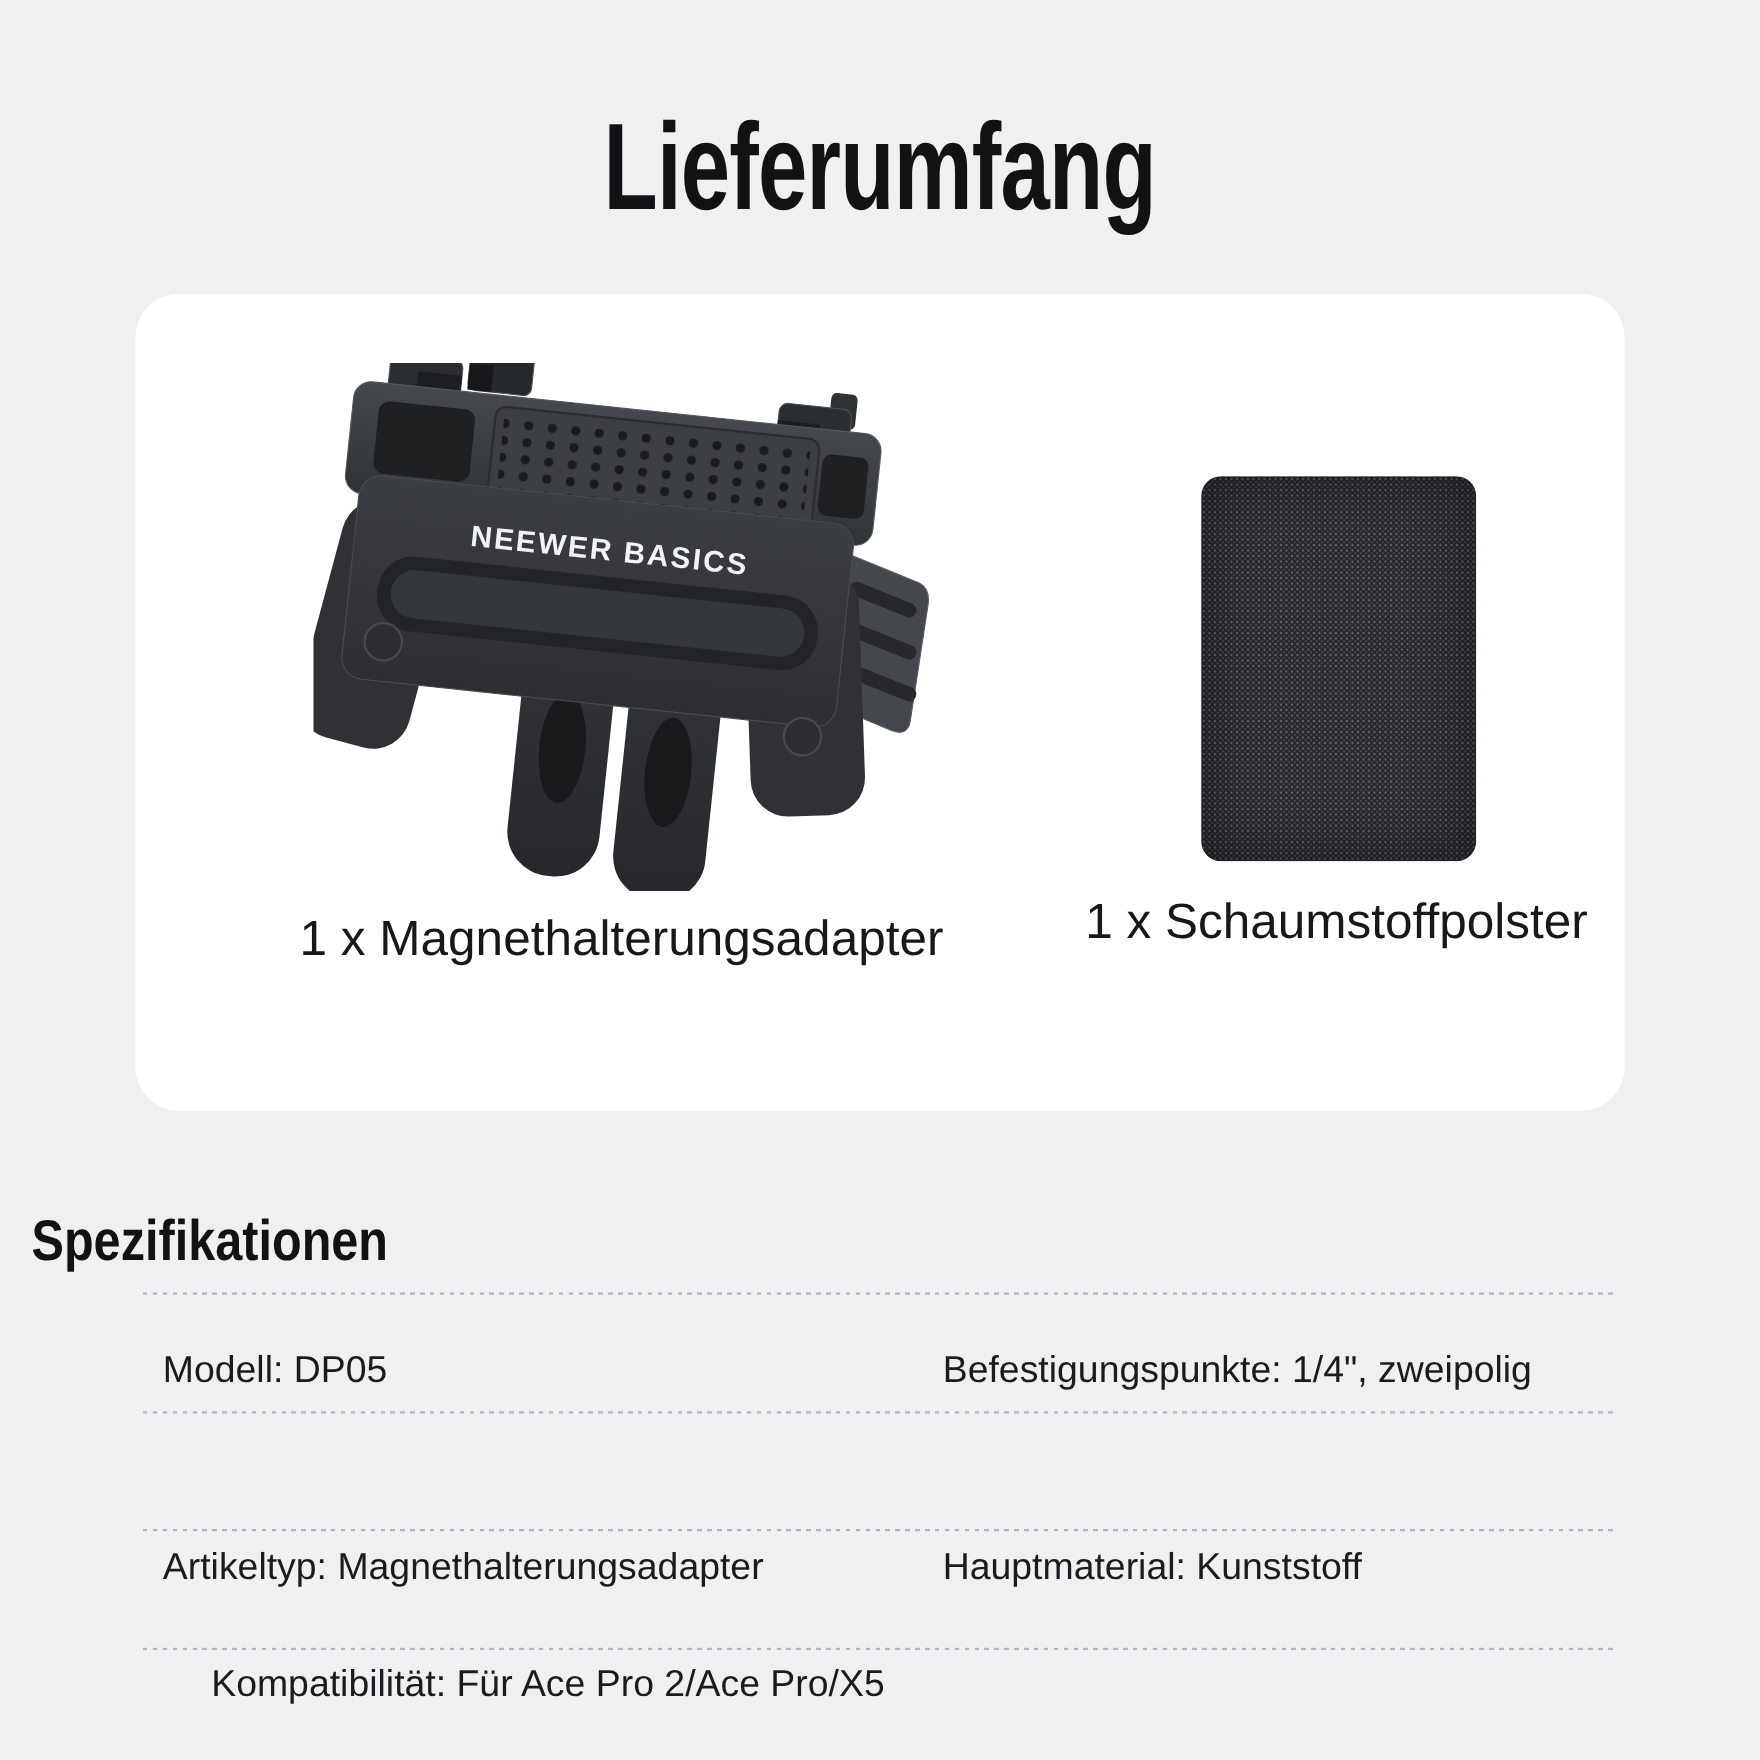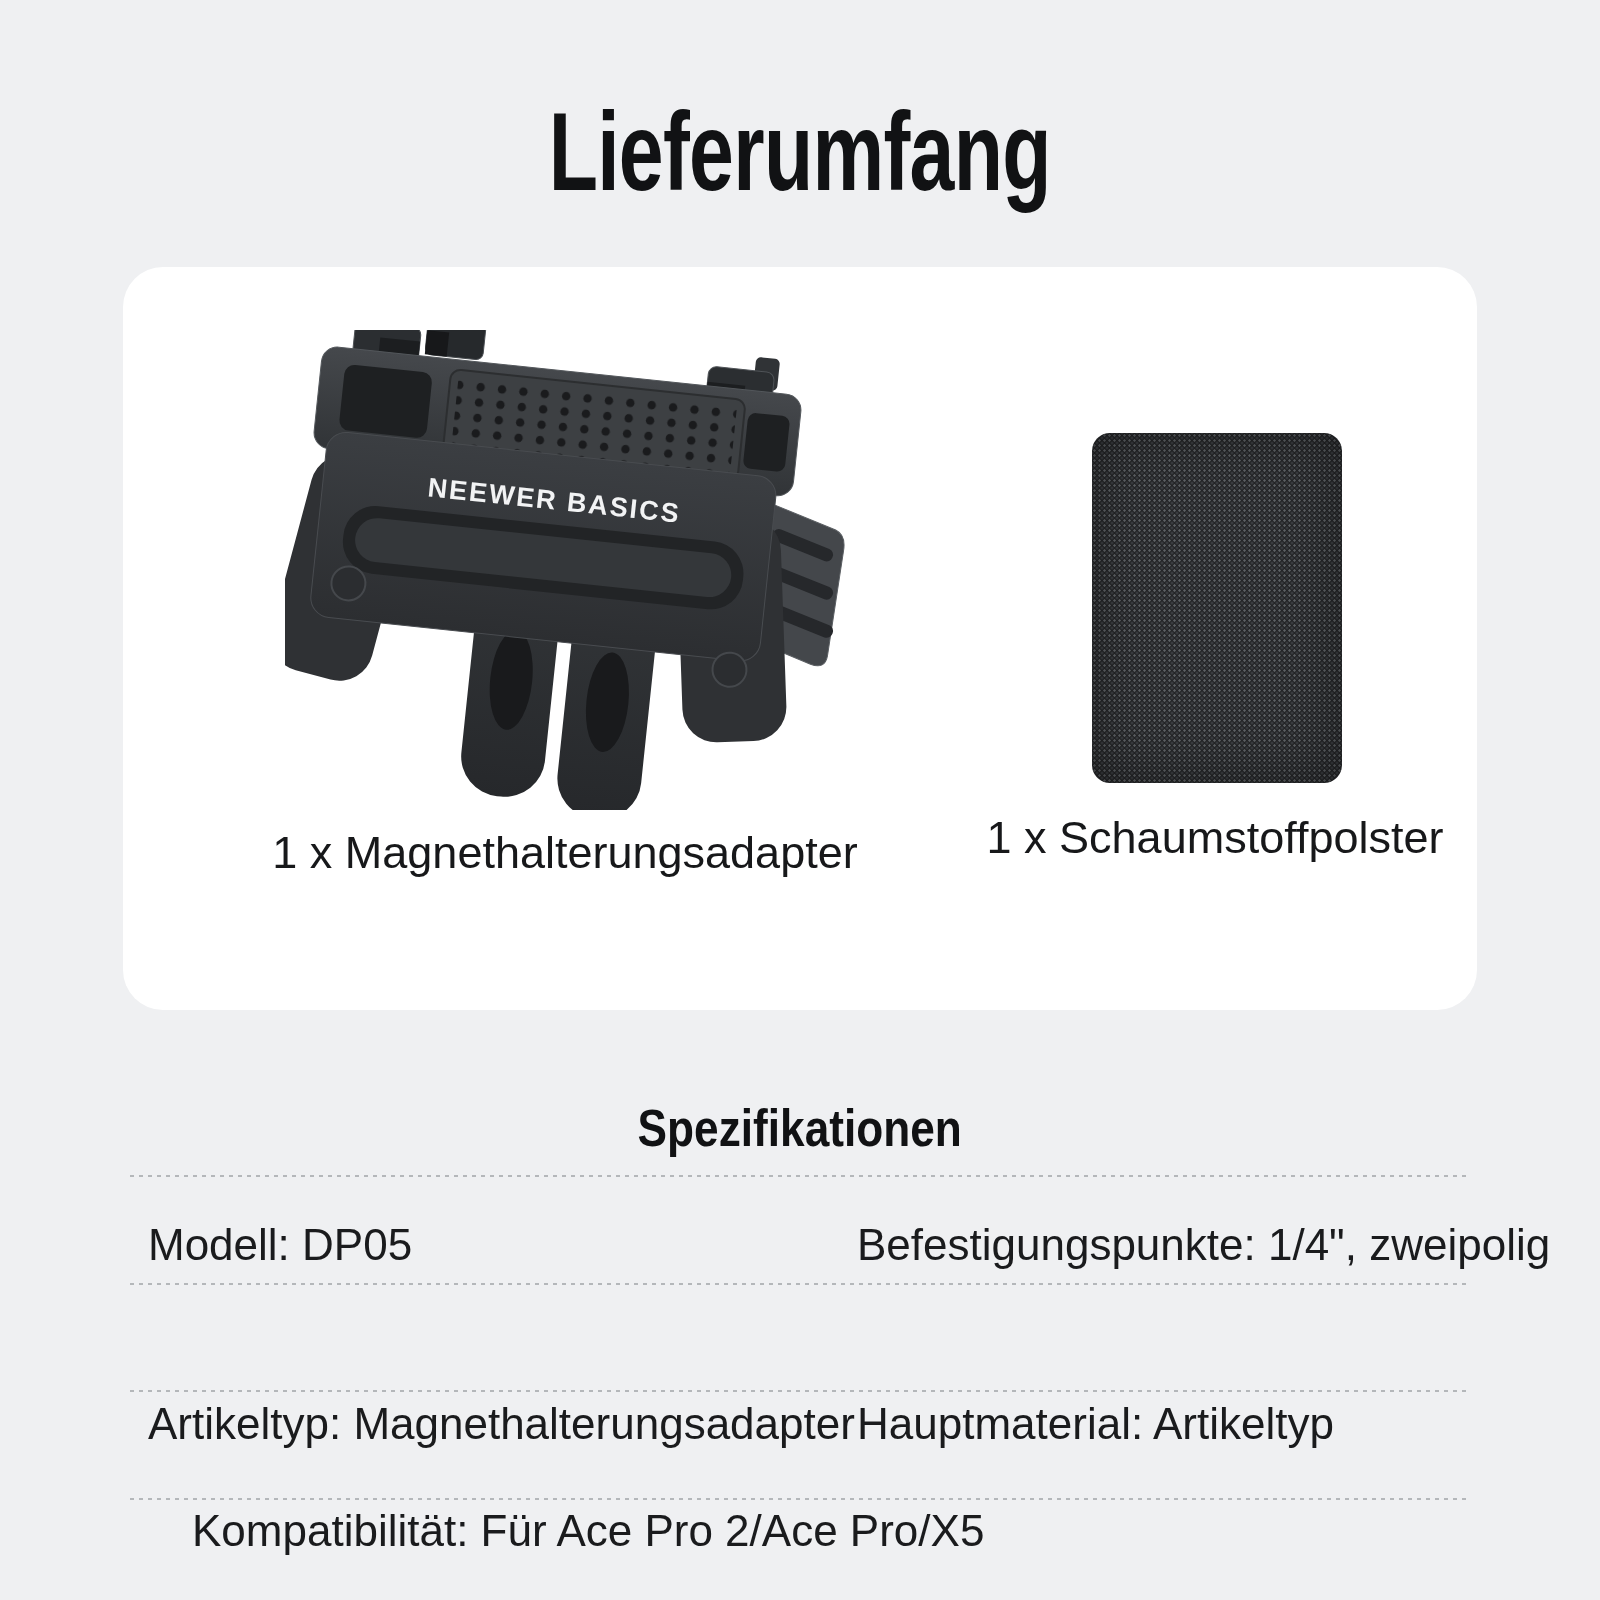--- a/index.html
+++ b/index.html
@@ -53,36 +53,36 @@
   .item-label{
     position:absolute;top:812px;
     font-size:45px;line-height:52px;color:#17181a;
     text-align:center;white-space:nowrap;
   }
   .item-label.left{left:165px;width:800px;margin-top:15px;}
   .item-label.right{left:965px;width:500px;text-align:center;}
 
   
   .spec-heading{
-    position:absolute;top:1097px;left:0;width:1600px;text-align:center;
+    position:absolute;top:1097px;left:0;width:1600px;
   }
   .spec-heading-inner{
     display:inline-block;
     font-size:52px;font-weight:700;line-height:1.2;
     transform:scaleX(.85);
     color:#111214;white-space:nowrap;
   }
   .divider{
     position:absolute;left:130px;width:1340px;height:2px;
     background:repeating-linear-gradient(90deg,#b4b7ba 0 4px,transparent 4px 9px);
   }
   .d1{top:1175px;} .d2{top:1283px;} .d3{top:1390px;} .d4{top:1498px;}
   .spec-row{
     position:absolute;left:0;width:1600px;height:46px;
-    font-size:44px;line-height:46px;color:#1a1b1d;white-space:nowrap;
+    font-size:34px;line-height:46px;color:#1a1b1d;white-space:nowrap;
   }
   .r1{top:1222px;} .r2{top:1401px;} .r3{top:1508px;margin-left:44px;}
   .spec-cell{position:absolute;top:0;}
   .spec-cell.c1{left:148px;}
   .spec-cell.c2{left:857px;}
 </style>
 </head>
 <body>
 
 <div class="stage">
@@ -169,21 +169,21 @@
   </div>
 
   <div class="divider d1"></div>
   <div class="spec-row r1">
     <span class="spec-cell c1">Modell: DP05</span>
     <span class="spec-cell c2">Befestigungspunkte: 1/4", zweipolig</span>
   </div>
   <div class="divider d2"></div>
   <div class="spec-row r2">
     <span class="spec-cell c1">Artikeltyp: Magnethalterungsadapter</span>
-    <span class="spec-cell c2">Hauptmaterial: Artikeltyp</span>
+    <span class="spec-cell c2">Hauptmaterial: Kunststoff</span>
   </div>
   <div class="divider d3"></div>
   <div class="spec-row r3">
     <span class="spec-cell c1">Kompatibilität: Für Ace Pro 2/Ace Pro/X5</span>
     <span class="spec-cell c2"></span>
   </div>
   <div class="divider d4"></div>
 
 </div>
 

